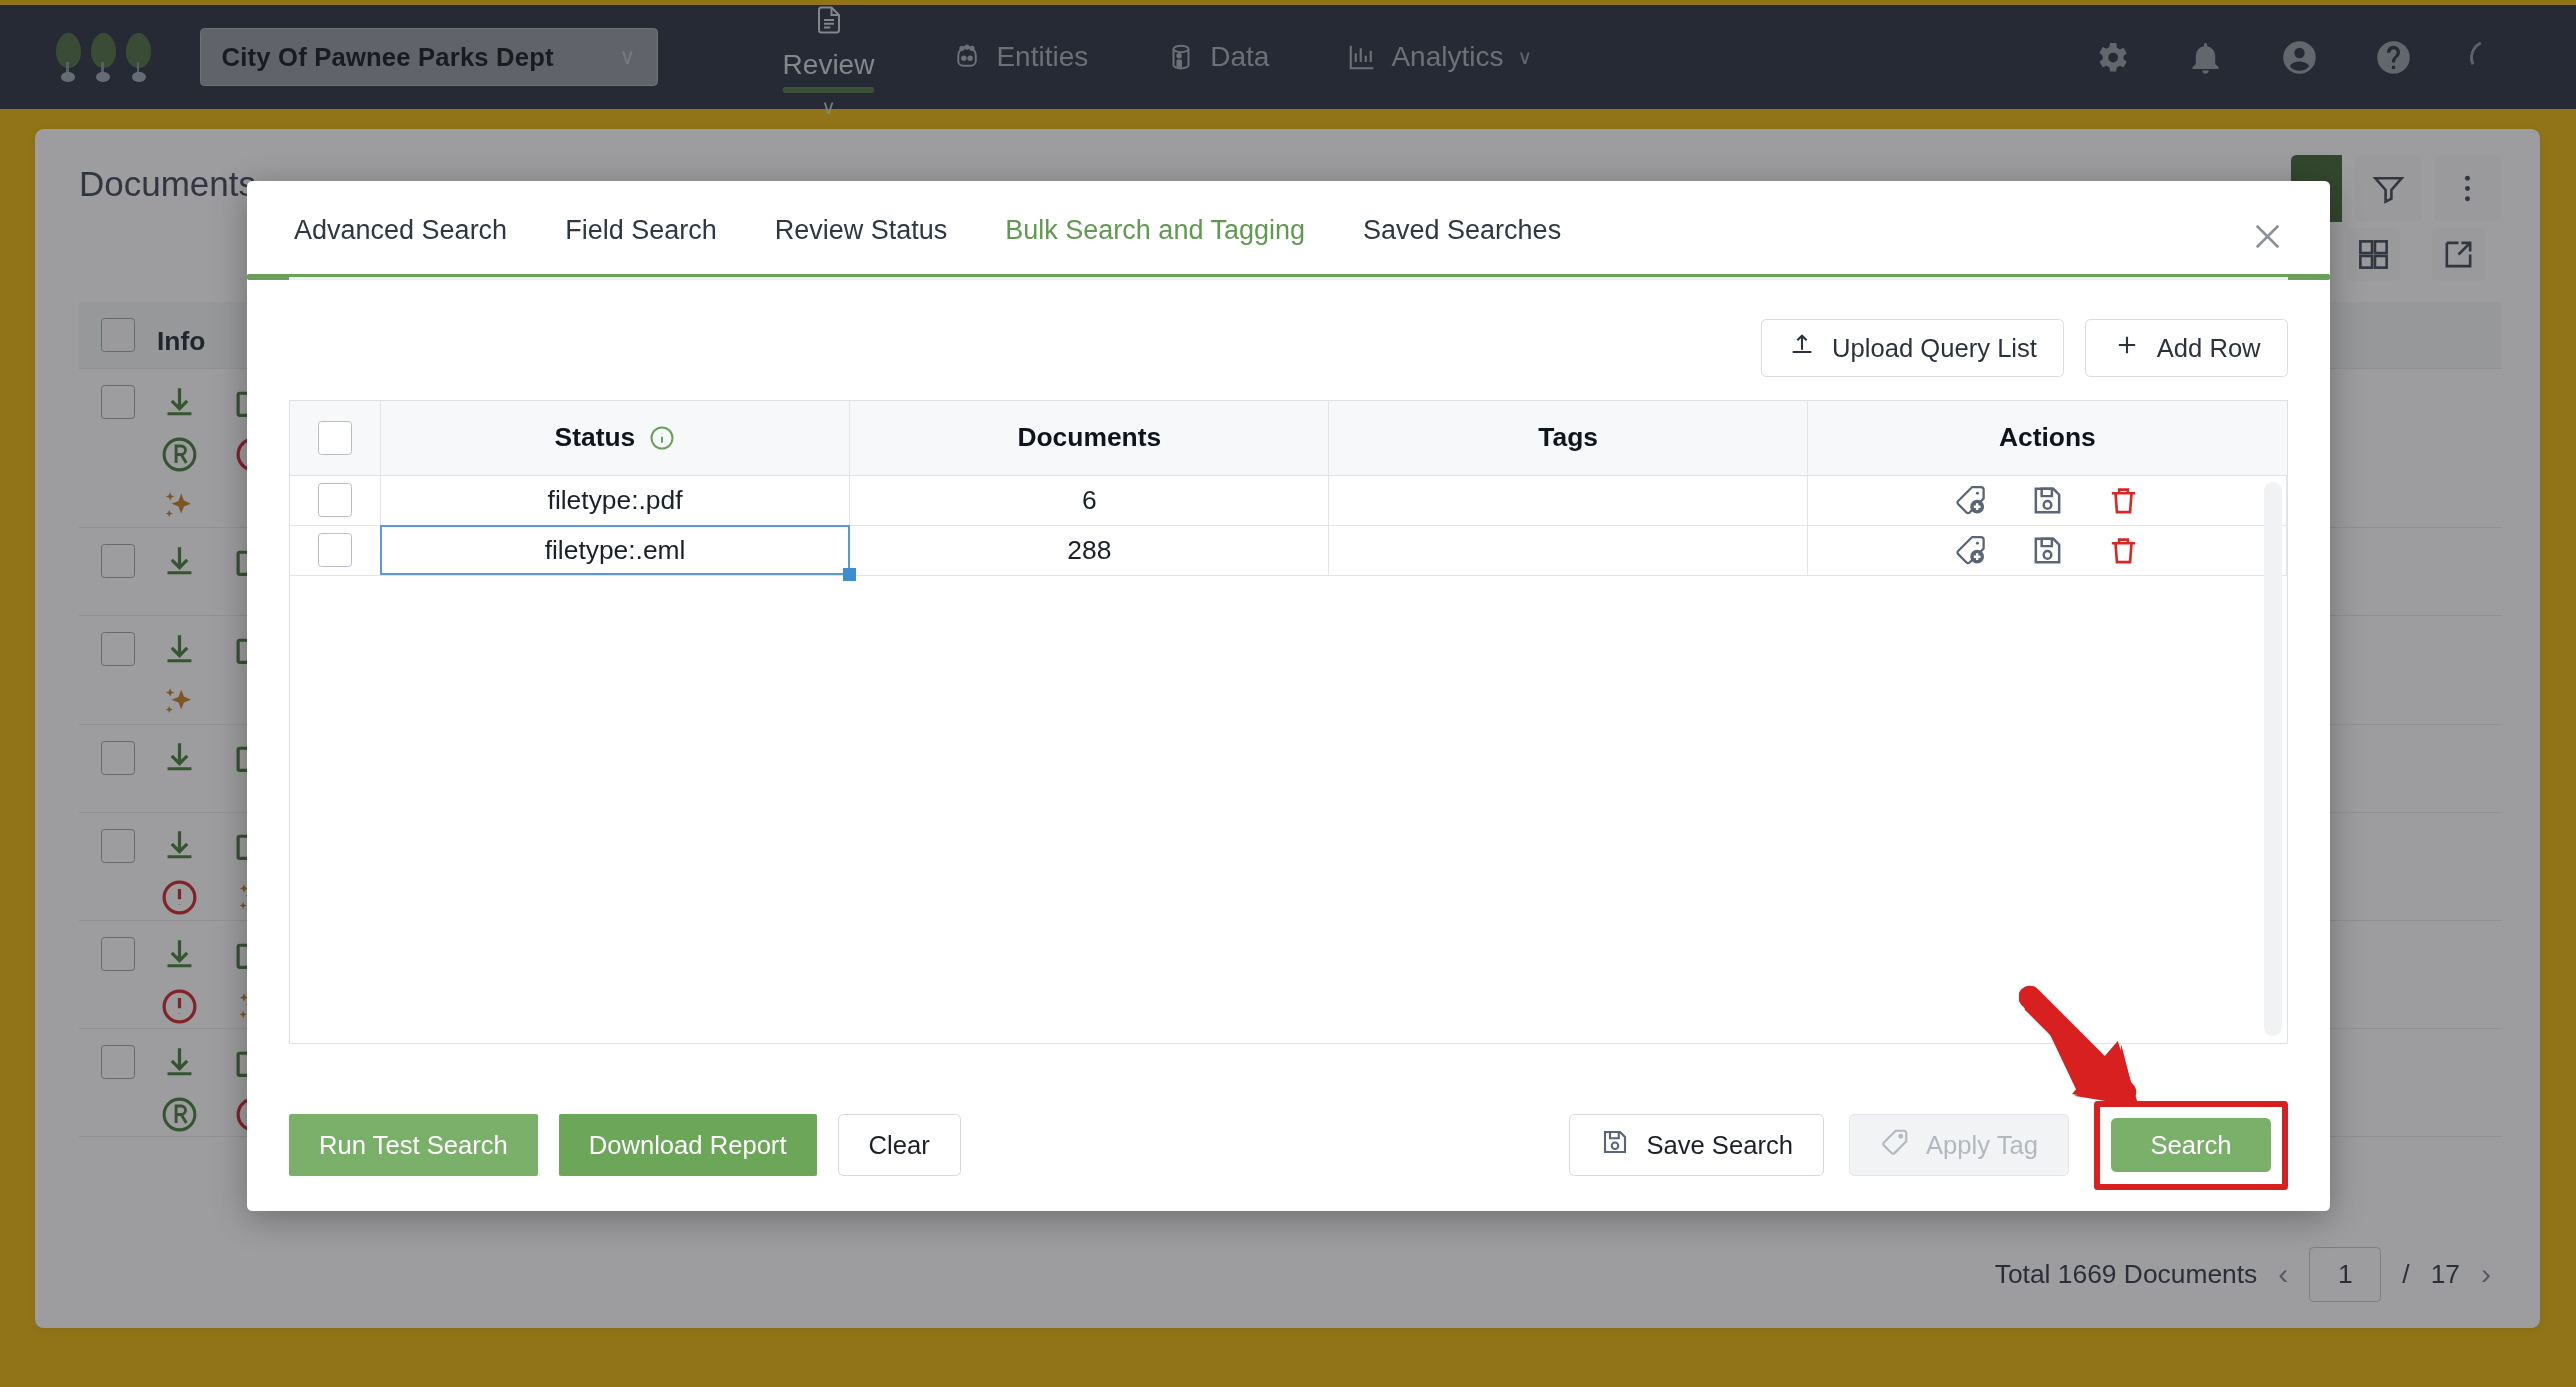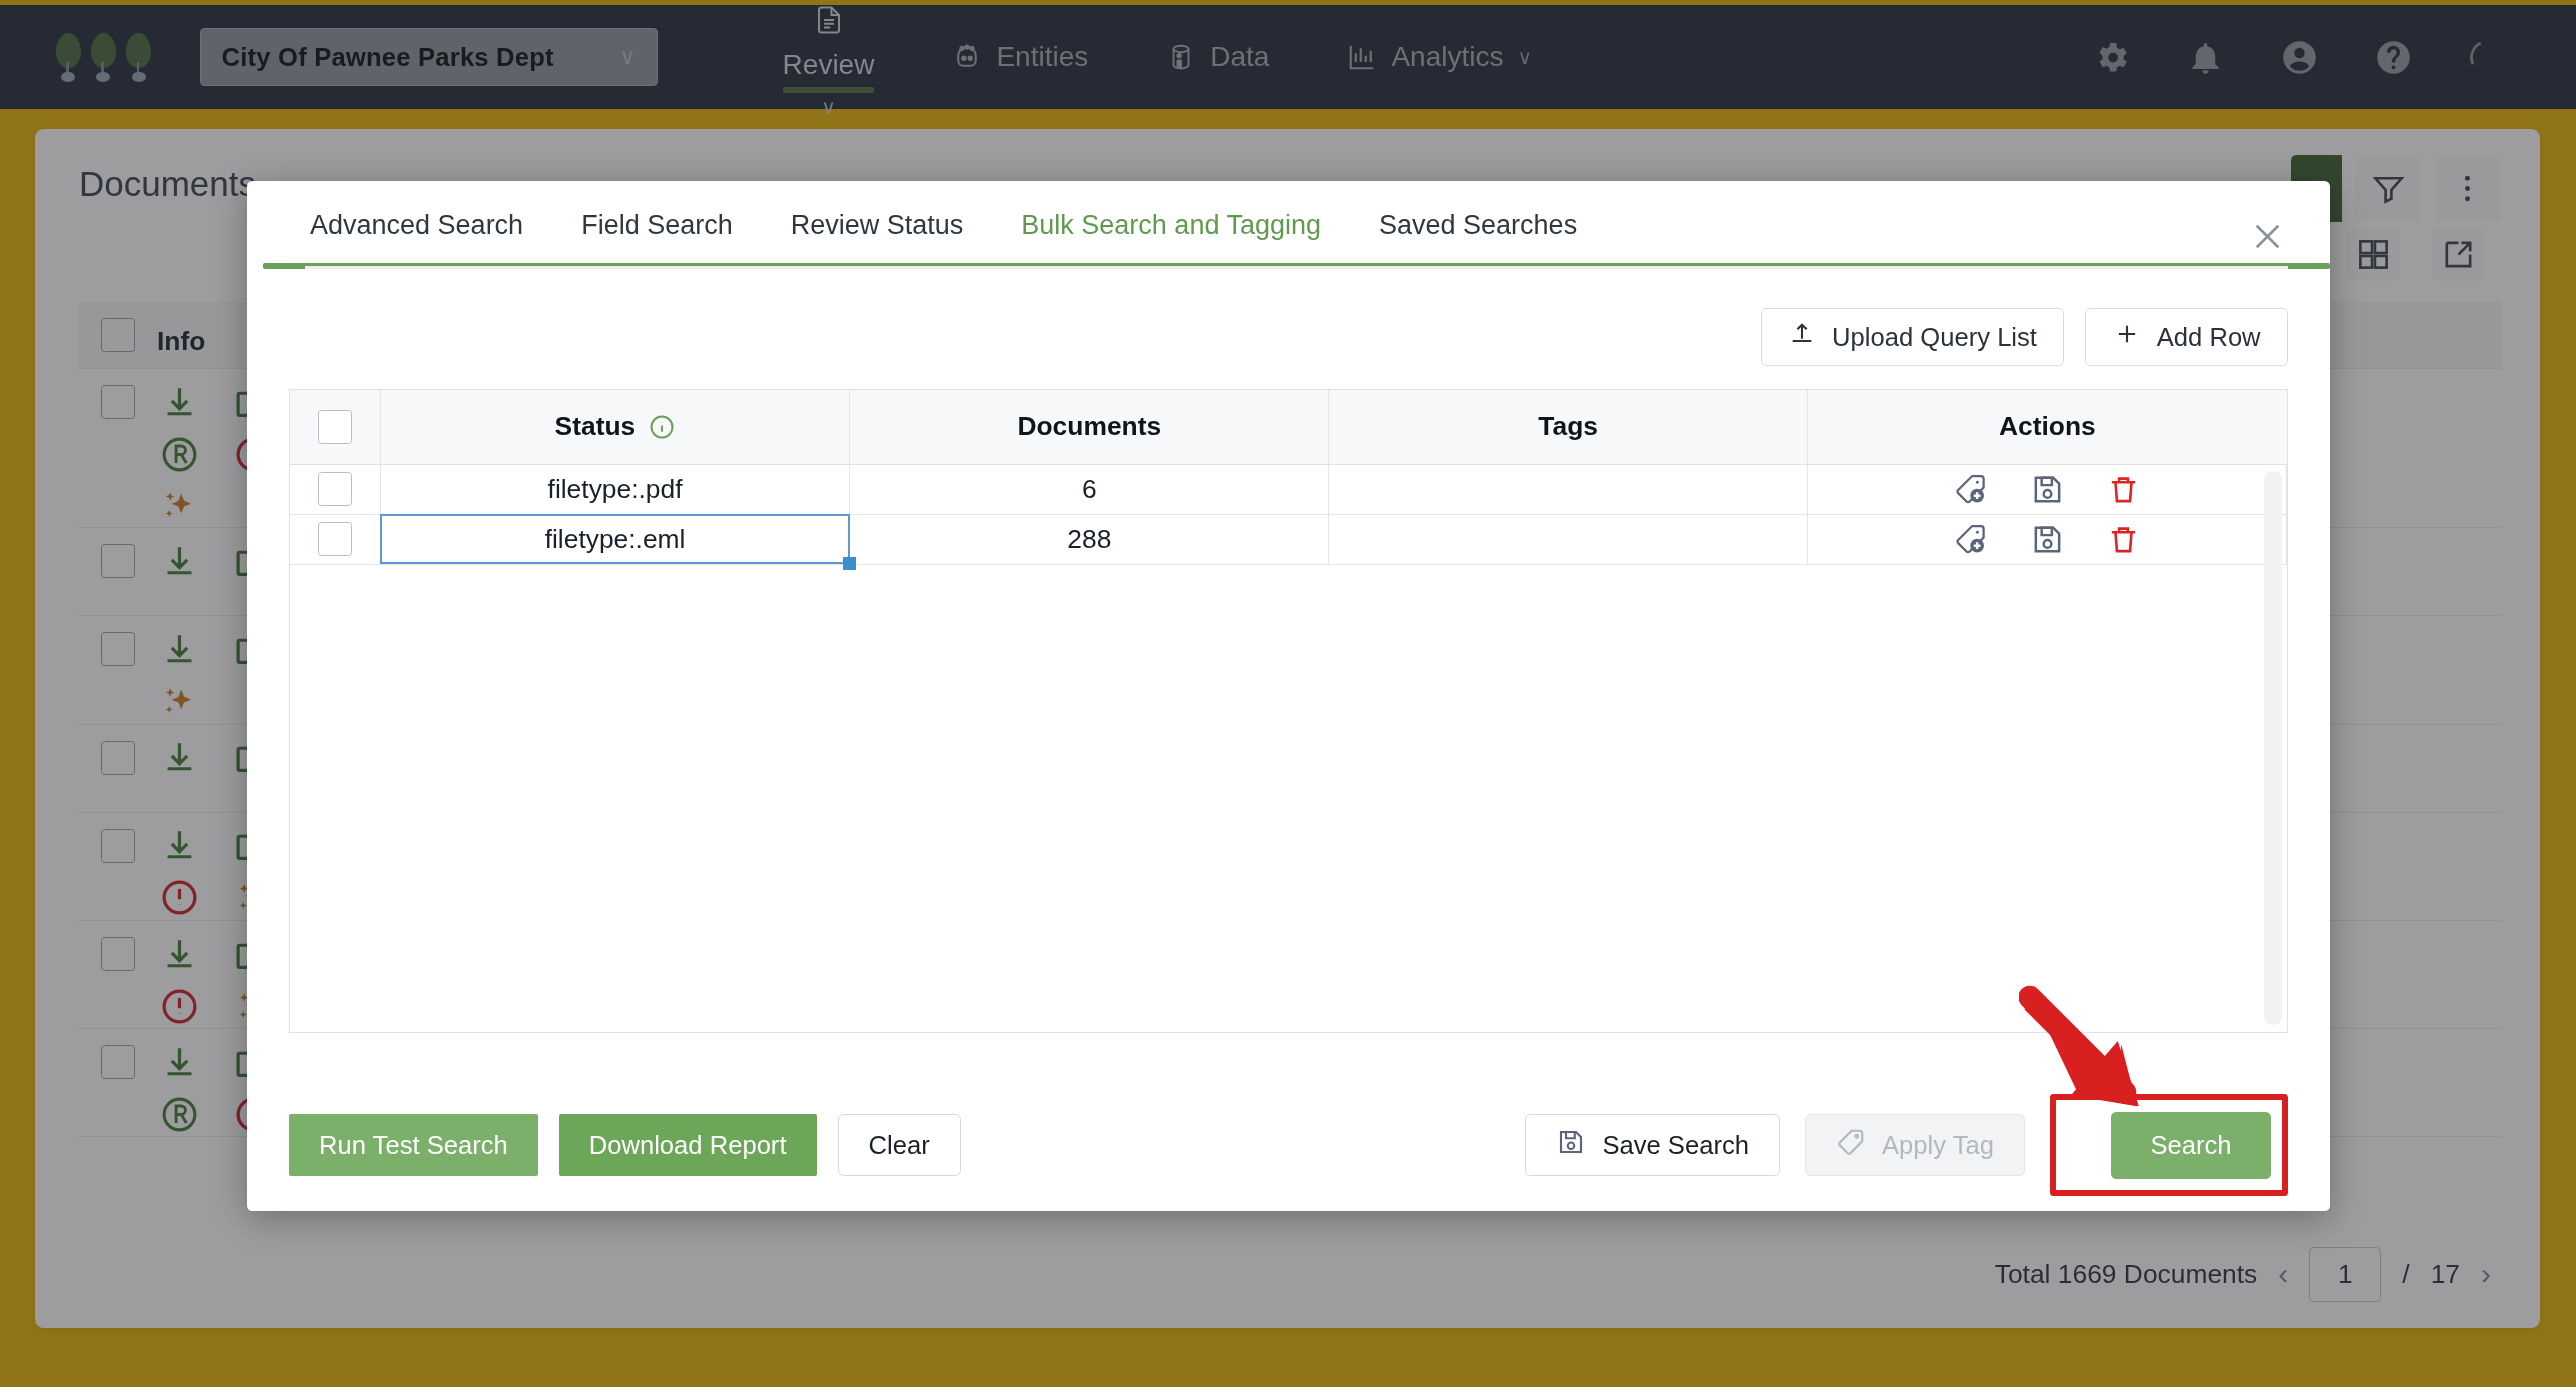--- a/index.html
+++ b/index.html
@@ -83,21 +83,21 @@
   .pagebox { width:72px; height:55px; border:0.9px solid #c2c6cb; border-radius:4.4px; display:flex; align-items:center; justify-content:center; font-size:26.4px; }
 
   .dimmer { position:absolute; top:0; left:0; width:2576px; height:1388px; background:rgba(40,40,44,.45); z-index:20; }
 
   
   .modal {
     position:absolute; top:181px; left:247px; width:2083px; height:1030px;
     background:#ffffff; border-radius:5.3px; box-shadow:0 7px 35px rgba(0,0,0,.30);
     z-index:30;
   }
-  .tabs { position:relative; height:88px; display:flex; align-items:center; padding-left:18px;margin-left:16px; }
+  .tabs { position:relative; height:99px; display:flex; align-items:center; padding-left:18px; }
   .tab { font-size:27px; color:#2f3742; padding:0 29px; height:99px; display:flex; align-items:center; cursor:pointer; white-space:nowrap; }
   .tab.active { color:#5f9a4e; }
   .tab .bar { position:absolute; bottom:0; height:6.2px; background:#6aa05a; border-radius:1.8px; }
   .tabs-rule { position:absolute; left:42px; right:42px; bottom:0; height:2.6px; background:#eceff1; }
   .closebtn { position:absolute; right:37px; top:30px; width:51px; height:51px; display:flex; align-items:center; justify-content:center; color:#8b9199; cursor:pointer; }
   .closebtn svg { width:37px; height:37px; }
 
   .toolbar { display:flex; justify-content:flex-end; gap:21px; padding: 39px 42px 0 42px; }
   .obtn {
     height:58px; border:0.9px solid #d8dbdf; border-radius:5.3px; background:#fff;
@@ -140,21 +140,21 @@
 
   .footer { position:absolute; left:0; right:0; bottom:0; height:132px; padding:0 42px; display:flex; align-items:center; }
   .fleft { display:flex; gap:21px; }
   .fright { margin-left:auto; display:flex; gap:25px; align-items:center; position:relative; }
   .gbtn { height:62px; padding:0 30px; border:none; border-radius:2px; background:#7bb06a; color:#fff; font-size:25.6px; cursor:pointer; font-family:inherit; }
   .gbtn.dark { background:#6ba659; }
   .wbtn { height:62px; padding:0 30px; border:0.9px solid #d5d9dd; border-radius:5.3px; background:#fff; color:#1b2028; font-size:25.6px; cursor:pointer; font-family:inherit; display:flex; align-items:center; gap:16px; }
   .wbtn.disabled { background:#f2f3f4; color:#b3b8be; border-color:#e3e5e8; cursor:default; }
   .wbtn svg { width:30px; height:30px; }
   .searchwrap { position:relative; padding:11.5px; border:6.2px solid #d92020; border-radius:3.5px; }
-  .searchbtn { height:67px; padding:4px 39px; border:none; border-radius:5.3px; background:#7bb06a; color:#fff; font-size:25.6px; cursor:pointer; font-family:inherit;margin-left:44px; }
+  .searchbtn { height:54px; padding:4px 39px; border:none; border-radius:5.3px; background:#7bb06a; color:#fff; font-size:25.6px; cursor:pointer; font-family:inherit; }
 
   .arrow { position:absolute; left:2019px; top:983px; width:150px; height:132px; z-index:40; pointer-events:none; }
   .arrow svg { width:100%; height:100%; }
 </style>
 </head>
 <body>
 
 <div class="app">
 
   <div class="topnav">

